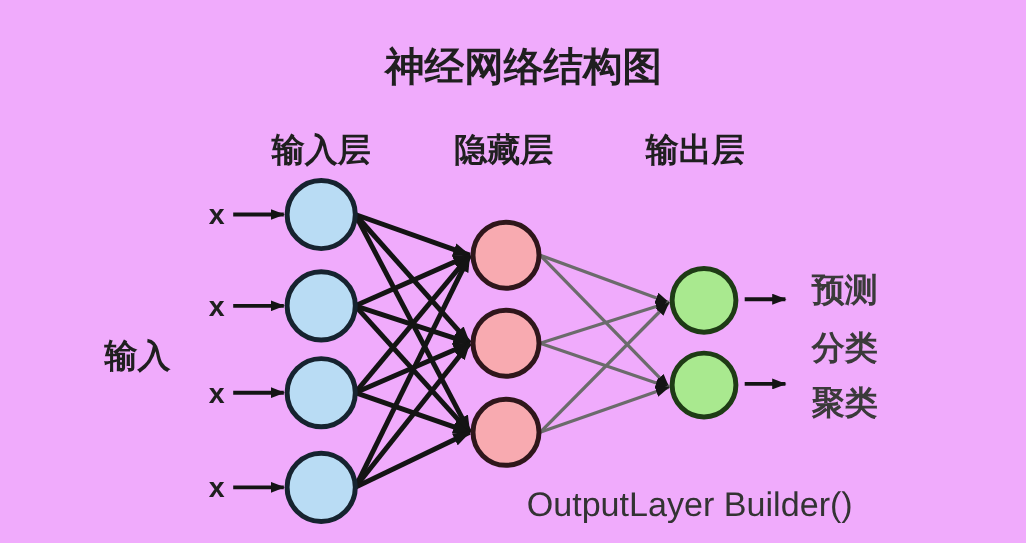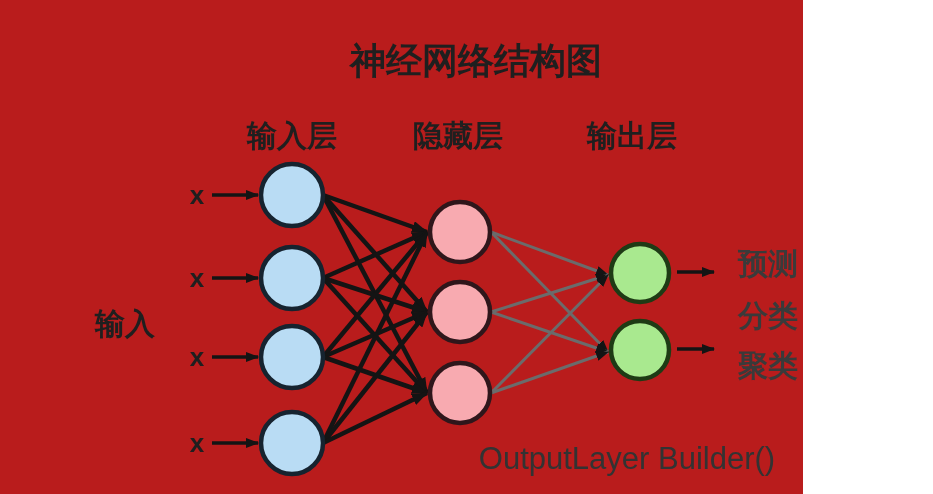--- a/index.html
+++ b/index.html
@@ -2,23 +2,23 @@
 <html><head>
 <meta charset="utf-8">
 <style>
   html, body {
     margin: 0;
     padding: 0;
     background: #ffffff;
   }
   .stage {
     position: relative;
-    width: 803px;
+    width: 933px;
     height: 494px;
-    background: #b91c1c;
+    background: #f0abfc;
     overflow: hidden;
     font-family: "Liberation Sans", "DejaVu Sans", sans-serif;
   }
   svg text {
     font-family: "Liberation Sans", "DejaVu Sans", sans-serif;
     fill: #1f1f1f;
     text-anchor: middle;
   }
   .title-text   { font-size: 36px; font-weight: 700; }
   .layer-label  { font-size: 30px; font-weight: 700; }

